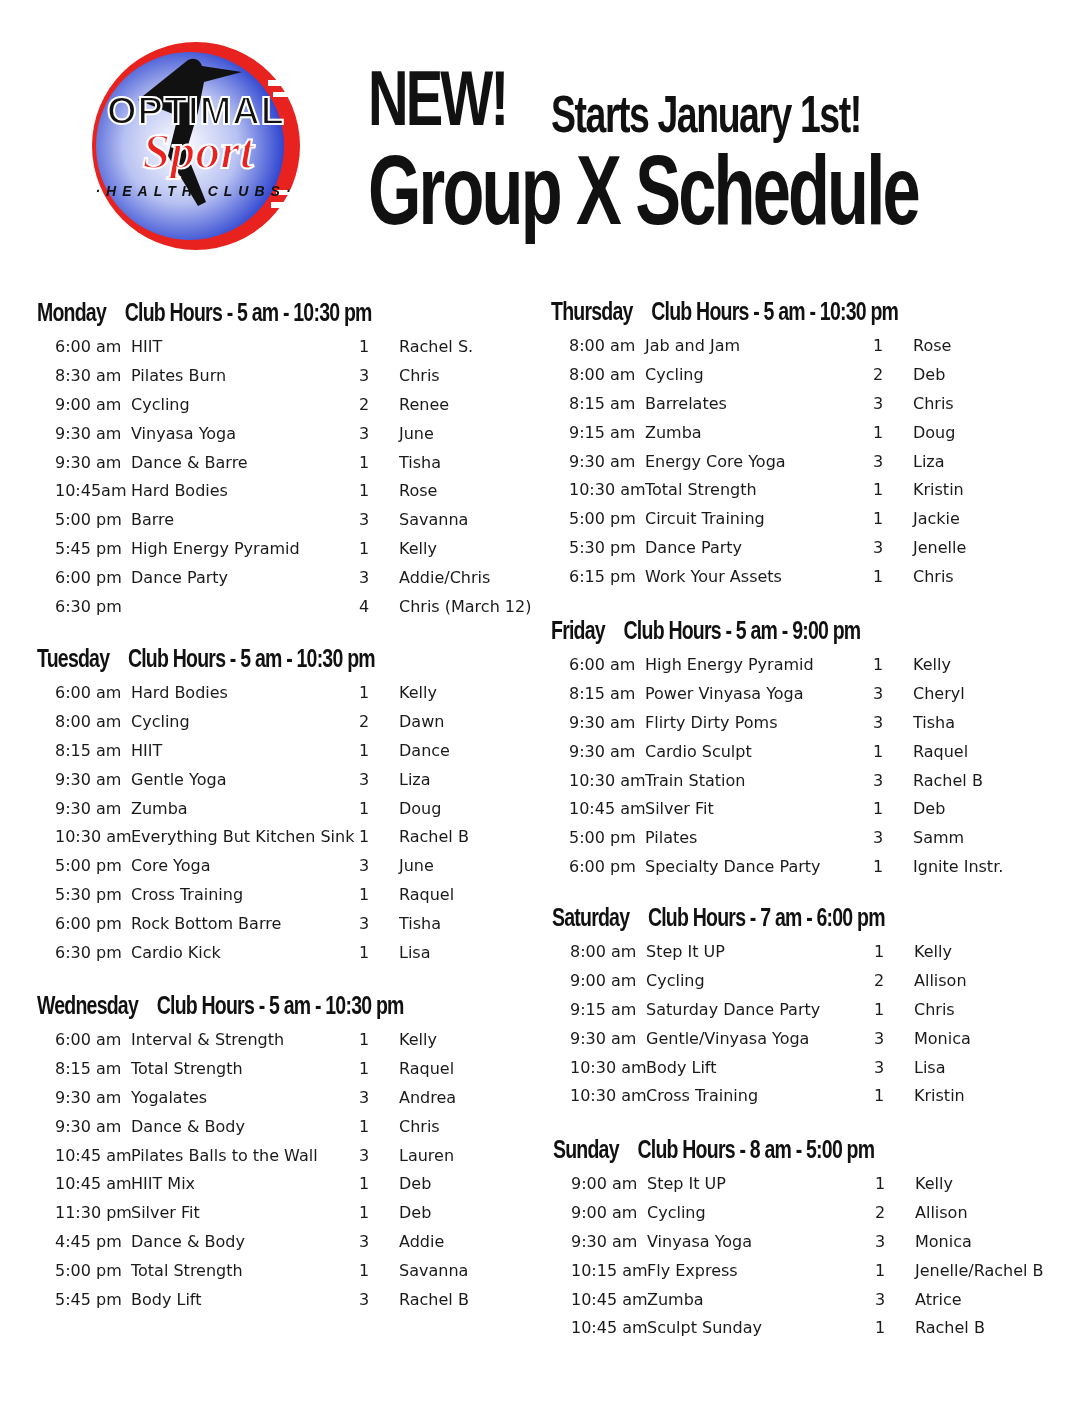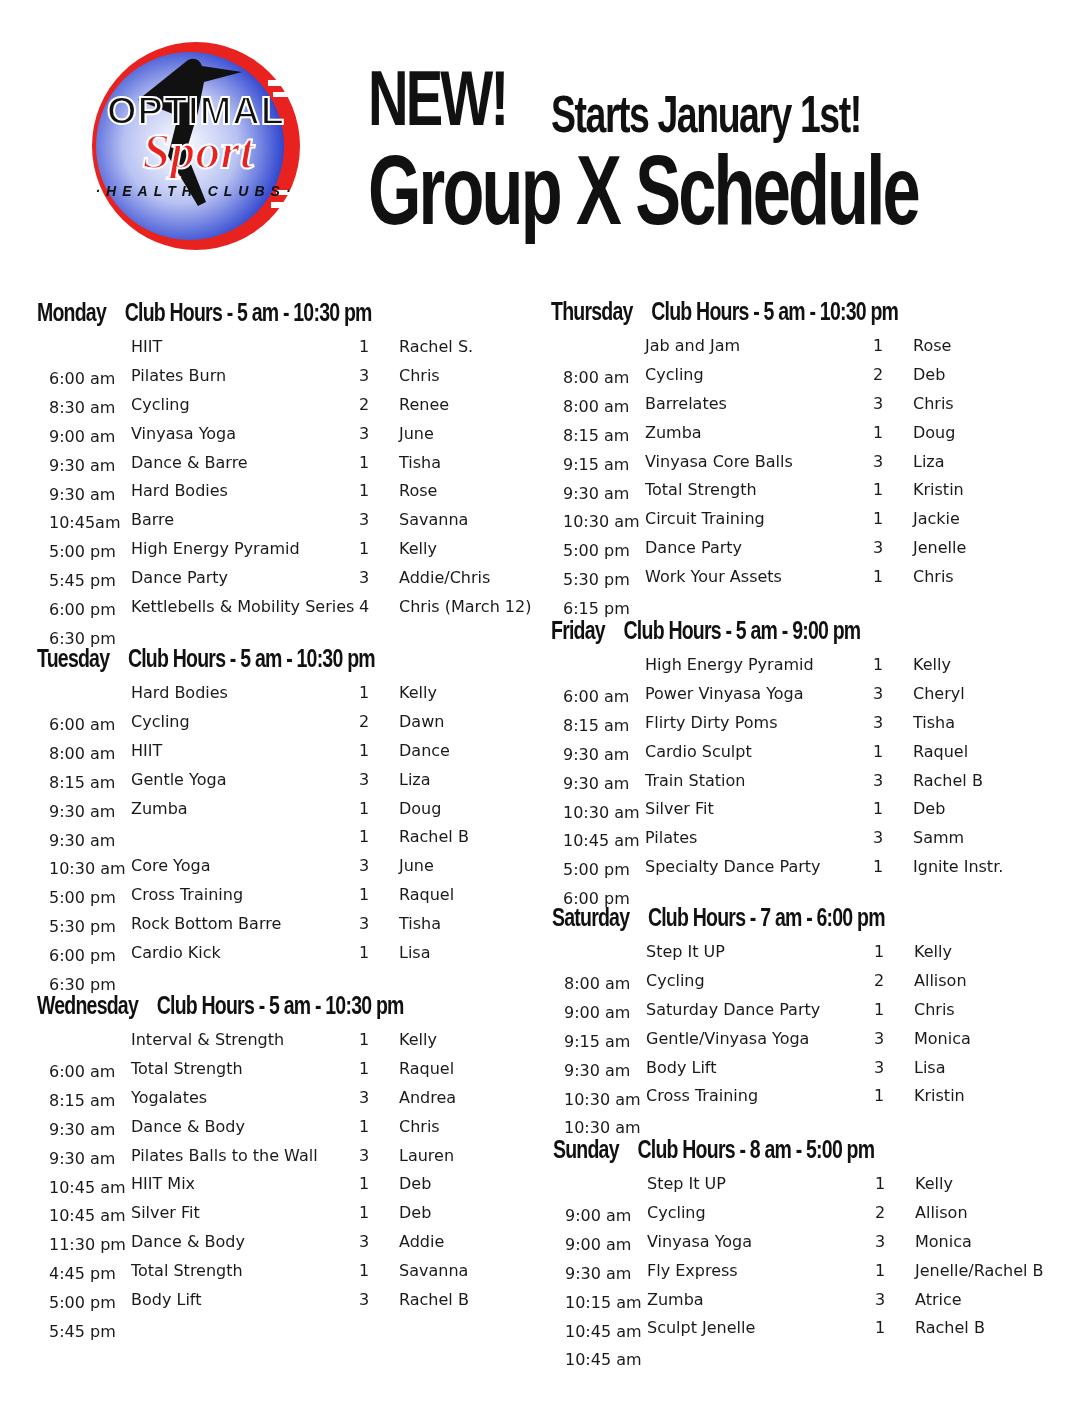--- a/index.html
+++ b/index.html
@@ -9,21 +9,21 @@
   .h-new { font-family:"Liberation Sans", sans-serif; font-weight:bold; font-size:78px; letter-spacing:-4px; transform:scaleX(0.72); transform-origin:left bottom; display:inline-block; line-height:80px; }
   .h-starts { font-family:"Liberation Sans", sans-serif; font-weight:bold; font-size:52px; letter-spacing:-2px; transform:scaleX(0.72); transform-origin:left bottom; display:inline-block; position:absolute; left:183px; top:26px; white-space:nowrap; }
   .h-title { font-family:"Liberation Sans", sans-serif; font-weight:bold; font-size:98px; letter-spacing:-4px; transform:scaleX(0.70); transform-origin:left top; position:absolute; left:0; top:82px; white-space:nowrap; line-height:100px; }
 
   .day { position:absolute; width:520px; }
   .day-head { height:30px; white-space:nowrap; font-weight:bold; font-size:25px; letter-spacing:-1px; transform:scaleX(0.78); transform-origin:left center; line-height:30px; }
   .day-head .day-name { display:inline-block; margin-right:24px; }
   .rows { margin-top:6px; }
   .row { height:28.9px; position:relative; font-family:"DejaVu Sans", sans-serif; font-size:16px; line-height:28.9px; white-space:nowrap; color:#1a1a1a; }
   .row span { position:absolute; top:0; }
-  .c-time { left:12px;margin-top:32px; }
+  .c-time { left:18px; }
   .c-class { left:94px; }
   .c-studio { left:322px; }
   .c-inst { left:362px; }
 </style>
 </head>
 <body>
 
 <div class="logo">
   <svg width="256" height="212" viewBox="0 0 256 212">
     <defs>
@@ -105,21 +105,20 @@
           <span class="c-inst">Kelly</span>
         </div>
         <div class="row">
           <span class="c-time">6:00 pm</span>
           <span class="c-class">Dance Party</span>
           <span class="c-studio">3</span>
           <span class="c-inst">Addie/Chris</span>
         </div>
         <div class="row">
           <span class="c-time">6:30 pm</span>
-          <span class="c-class">Kettlebells &amp; Mobility Series</span>
           <span class="c-studio">4</span>
           <span class="c-inst">Chris (March 12)</span>
         </div>
       </div>
     </div>
     <div class="day" style="left: 37px; top: 643px;">
       <div class="day-head"><span class="day-name">Tuesday</span><span class="day-hours">Club Hours - 5 am - 10:30 pm</span></div>
       <div class="rows">
         <div class="row">
           <span class="c-time">6:00 am</span>
@@ -146,20 +145,21 @@
           <span class="c-inst">Liza</span>
         </div>
         <div class="row">
           <span class="c-time">9:30 am</span>
           <span class="c-class">Zumba</span>
           <span class="c-studio">1</span>
           <span class="c-inst">Doug</span>
         </div>
         <div class="row">
           <span class="c-time">10:30 am</span>
+          <span class="c-class">Everything But Kitchen Sink</span>
           <span class="c-studio">1</span>
           <span class="c-inst">Rachel B</span>
         </div>
         <div class="row">
           <span class="c-time">5:00 pm</span>
           <span class="c-class">Core Yoga</span>
           <span class="c-studio">3</span>
           <span class="c-inst">June</span>
         </div>
         <div class="row">
@@ -269,21 +269,21 @@
           <span class="c-inst">Chris</span>
         </div>
         <div class="row">
           <span class="c-time">9:15 am</span>
           <span class="c-class">Zumba</span>
           <span class="c-studio">1</span>
           <span class="c-inst">Doug</span>
         </div>
         <div class="row">
           <span class="c-time">9:30 am</span>
-          <span class="c-class">Vinyasa Core Balls</span>
+          <span class="c-class">Energy Core Yoga</span>
           <span class="c-studio">3</span>
           <span class="c-inst">Liza</span>
         </div>
         <div class="row">
           <span class="c-time">10:30 am</span>
           <span class="c-class">Total Strength</span>
           <span class="c-studio">1</span>
           <span class="c-inst">Kristin</span>
         </div>
         <div class="row">
@@ -428,19 +428,19 @@
           <span class="c-inst">Jenelle/Rachel B</span>
         </div>
         <div class="row">
           <span class="c-time">10:45 am</span>
           <span class="c-class">Zumba</span>
           <span class="c-studio">3</span>
           <span class="c-inst">Atrice</span>
         </div>
         <div class="row">
           <span class="c-time">10:45 am</span>
-          <span class="c-class">Sculpt Jenelle</span>
+          <span class="c-class">Sculpt Sunday</span>
           <span class="c-studio">1</span>
           <span class="c-inst">Rachel B</span>
         </div>
       </div>
     </div>
   </div>
 
 </body></html>

